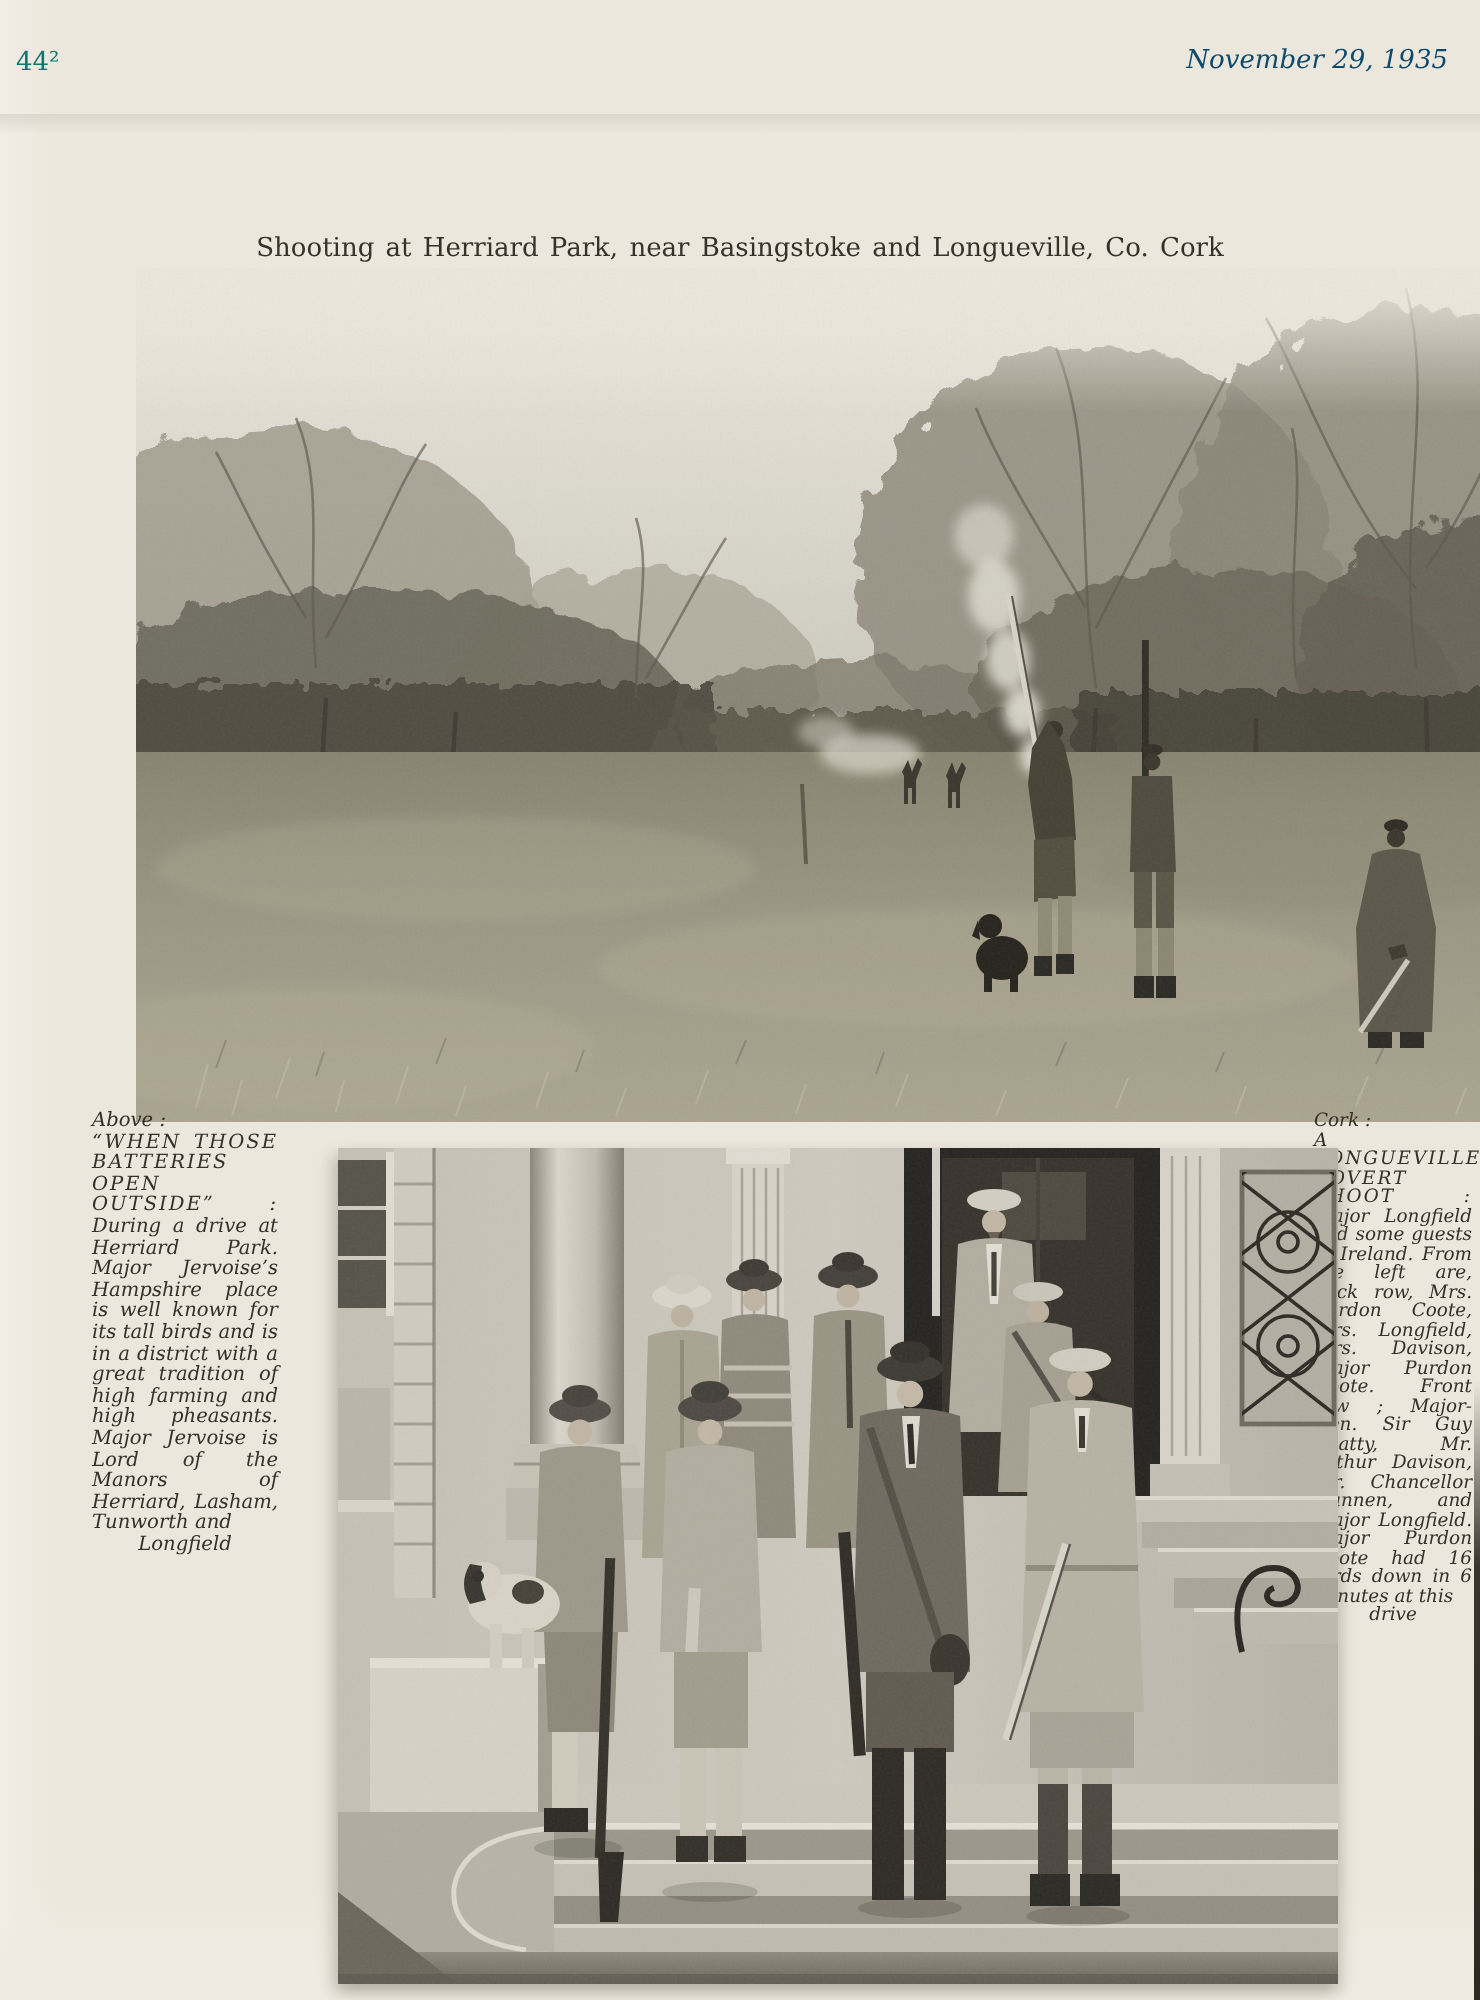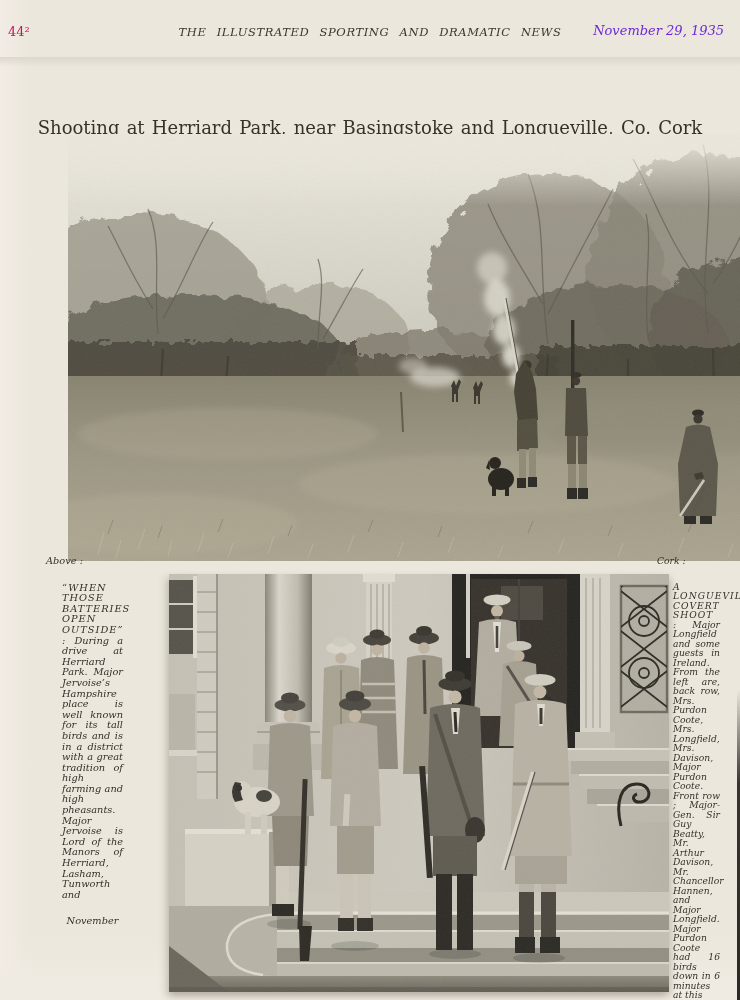--- a/index.html
+++ b/index.html
@@ -12,54 +12,53 @@
   
   .edge-left{position:absolute;left:0;top:0;width:30px;height:1000px;
     background:linear-gradient(90deg,#f3ece6 0%,#efe9e0 55%,rgba(239,233,224,0) 100%);}
   .edge-bottom{position:absolute;left:0;top:940px;width:740px;height:60px;
     background:linear-gradient(180deg,rgba(243,238,231,0) 0%,#f0ebe2 70%);}
   .edge-line-right{position:absolute;right:0;top:690px;width:3px;height:310px;
     background:linear-gradient(180deg,rgba(52,47,42,0) 0%,#39342e 30%,#2c2823 100%);}
   .header-shadow-band{position:absolute;left:0;top:57px;width:740px;height:10px;
     background:linear-gradient(180deg,#d6d2c7 0%,rgba(230,226,216,0) 100%);opacity:.75;}
   
-  .page-number{position:absolute;left:8px;top:24px;font-size:13px;color:#be185d;}
+  .page-number{position:absolute;left:8px;top:24px;font-size:13px;color:#0f766e;}
   .masthead{position:absolute;left:0;top:25px;width:100%;text-align:center;
     font-style:italic;font-size:11.5px;letter-spacing:.6px;word-spacing:6px;color:#3c372e;}
-  .issue-date{position:absolute;right:16px;top:23px;font-style:italic;font-size:13px;color:#6d28d9;}
+  .issue-date{position:absolute;right:16px;top:23px;font-style:italic;font-size:13px;color:#0c4a6e;}
   
   .article-title{position:absolute;left:0;top:79px;width:100%;text-align:center;
     font-size:26px;letter-spacing:3px;word-spacing:9px;color:#2c2822;font-weight:normal;}
   .article-subtitle{position:absolute;left:0;top:117px;width:100%;text-align:center;
-    font-size:18px;word-spacing:1.5px;color:#36322a;}
+    font-size:13px;word-spacing:1.5px;color:#36322a;}
   
   .photo{position:absolute;display:block;}
   .photo.top{left:28px;top:118px;width:710px;height:427px;}
   .photo.bottom{left:129px;top:558px;width:500px;height:418px;
     box-shadow:-3px 4px 7px rgba(95,85,70,.28),3px 4px 6px rgba(95,85,70,.18);}
   .photo svg{display:block;width:100%;height:100%;}
   
   .cap{position:absolute;font-style:italic;text-align:justify;color:#34302a;}
   .cap-left{left:46px;top:556px;width:93px;font-size:9.8px;line-height:10.6px;}
   .cap-right{left:657px;top:556px;width:79px;font-size:9.2px;line-height:9.5px;}
   .cap-lead{text-align:left;}
-  .cap-par{margin:16px;}
+  .cap-par{margin:0;}
   .cap-caps{letter-spacing:1px;}
   .cap-last{text-align:center;}
 </style>
 </head>
 <body>
 
 <div class="page">
   <div class="edge-left"></div>
   <div class="edge-bottom"></div>
   <div class="header-shadow-band"></div>
 
   <span class="page-number">44²</span>
-  <span class="masthead">THE ILLUSTRATED SPORTING AND DRAMATIC NEWS</span>
   <span class="issue-date">November 29, 1935</span>
 
   <div class="article-subtitle">Shooting at Herriard Park, near Basingstoke and Longueville, Co. Cork</div>
 
   <figure class="photo top">
   <svg viewBox="0 0 710 427">
     <defs>
       <linearGradient id="tSky" x1="0" y1="0" x2="0" y2="1">
         <stop offset="0" stop-color="#ebe7dc"></stop>
             <stop offset="0.5" stop-color="#d9d6cb"></stop>
@@ -201,21 +200,21 @@
     </g>
 
     <rect x="0" y="0" width="710" height="72" fill="url(#tFadeTop)"></rect>
     <rect x="0" y="0" width="710" height="427" filter="url(#tGrain)" opacity="0.07"></rect>
   </svg>
   </figure>
 
   <div class="cap cap-left">
     <div class="cap-lead">Above :</div>
     <p class="cap-par"><span class="cap-caps">“WHEN THOSE BATTERIES OPEN OUTSIDE” :</span> <span>During a drive at Herriard Park. Major Jervoise’s Hampshire place is well known for its tall birds and is in a district with a great tradition of high farming and high pheasants. Major Jervoise is Lord of the Manors of Herriard, Lasham, Tunworth and</span></p>
-    <div class="cap-last">November</div>
+    <div class="cap-last">Longfield</div>
   </div>
 
   <div class="cap cap-right">
     <div class="cap-lead">Cork :</div>
     <p class="cap-par"><span class="cap-caps">A LONGUEVILLE COVERT SHOOT :</span> <span>Major Longfield and some guests in Ireland. From the left are, back row, Mrs. Purdon Coote, Mrs. Longfield, Mrs. Davison, Major Purdon Coote. Front row ; Major-Gen. Sir Guy Beatty, Mr. Arthur Davison, Mr. Chancellor Hannen, and Major Longfield. Major Purdon Coote had 16 birds down in 6 minutes at this</span></p>
     <div class="cap-last">drive</div>
   </div>
 
   <figure class="photo bottom">
   <svg viewBox="0 0 500 418">

